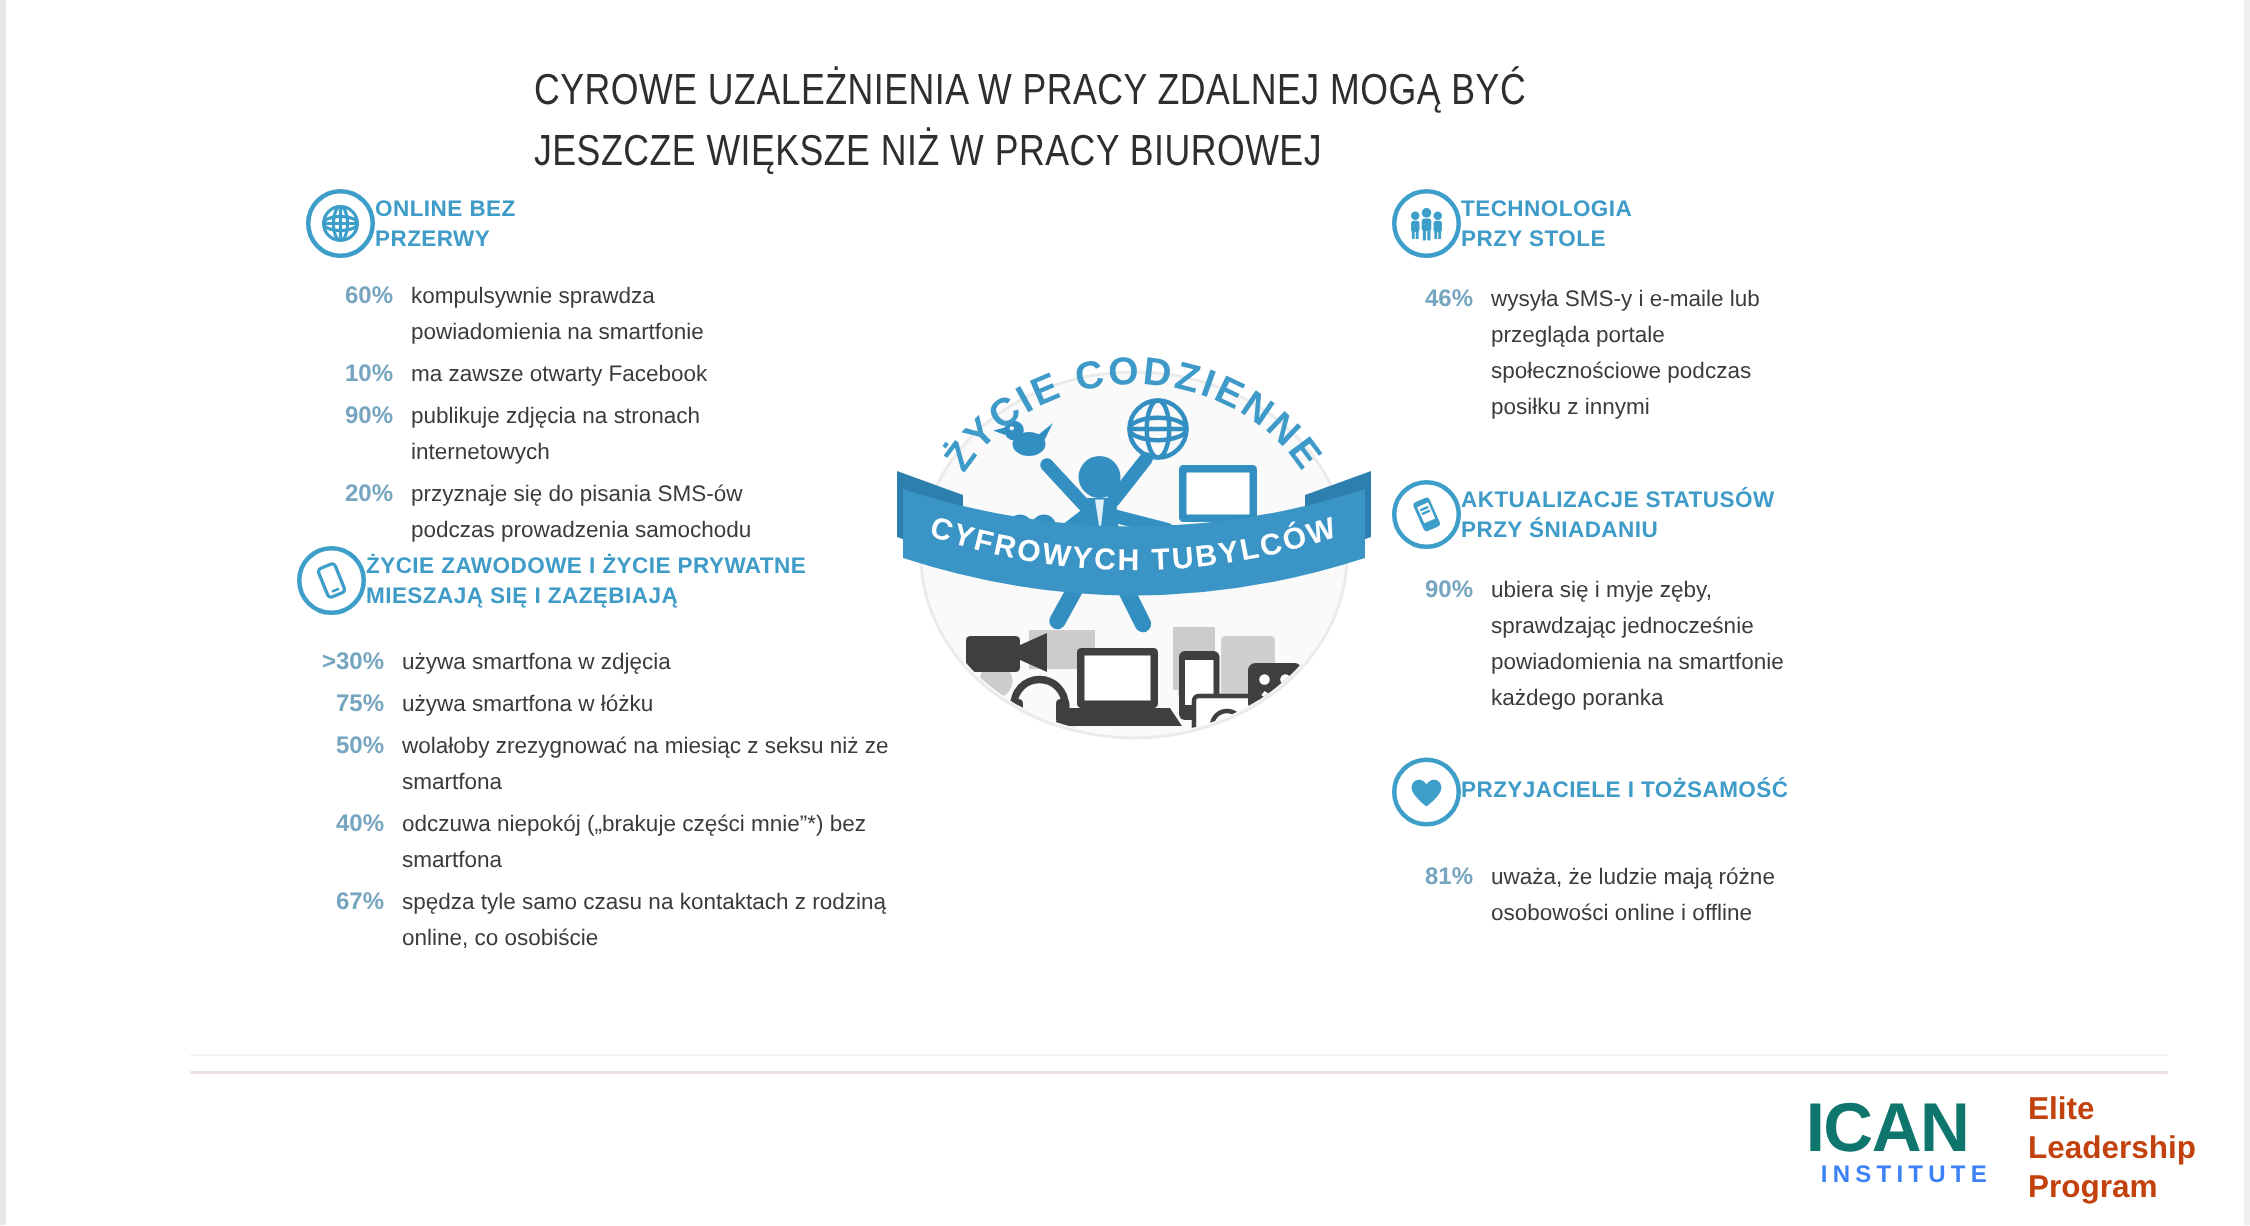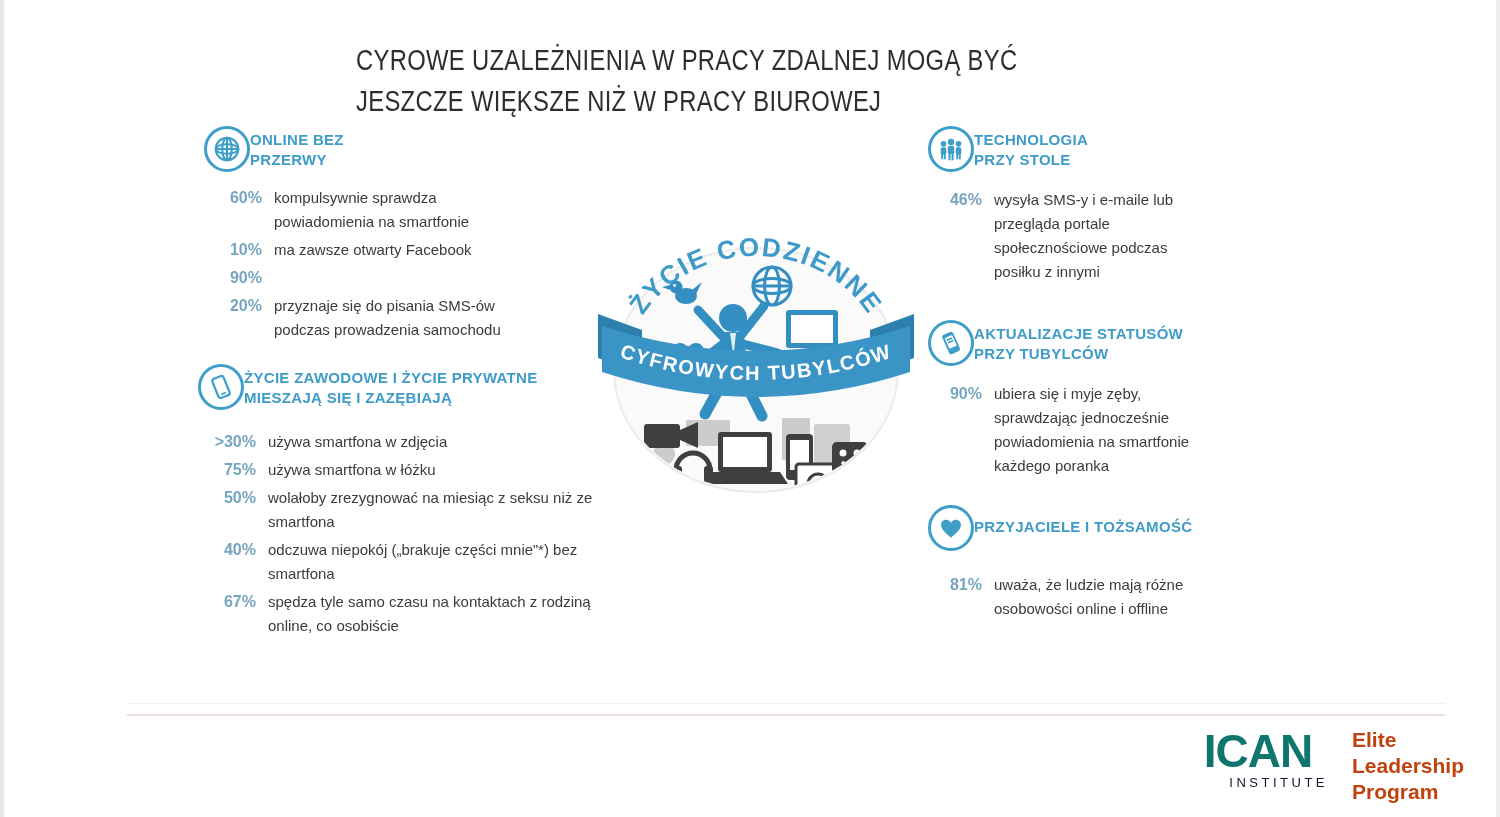--- a/index.html
+++ b/index.html
@@ -44,21 +44,21 @@
 
   .divider{position:absolute;left:127px;top:714px;width:1318px;height:2px;background:#ecdce4;}
   .divider-faint{position:absolute;left:127px;top:703px;width:1318px;height:1px;background:#f6eef2;}
 
   .ican{position:absolute;left:1188px;top:728px;width:140px;}
   .ican-name{
     font-size:46px;line-height:46px;font-weight:700;color:#0f766e;
     letter-spacing:-1px;text-align:center;
   }
   .ican-sub{
-    font-size:13px;font-weight:400;color:#0f172a;letter-spacing:3.5px;
+    font-size:16px;font-weight:700;color:#3b82f6;letter-spacing:3.5px;
     text-align:right;margin-top:1px;
   }
   .elite{
     position:absolute;left:1352px;top:727px;
     font-size:21px;font-weight:700;color:#c2410c;line-height:26px;white-space:pre-line;
   }
 </style>
 </head>
 <body>
 
@@ -90,20 +90,22 @@
         <div class="pct">60%</div>
         <div class="txt">kompulsywnie sprawdza
 powiadomienia na smartfonie</div>
       </div>
       <div class="item">
         <div class="pct">10%</div>
         <div class="txt">ma zawsze otwarty Facebook</div>
       </div>
       <div class="item">
         <div class="pct">90%</div>
+        <div class="txt">publikuje zdjęcia na stronach
+internetowych</div>
       </div>
       <div class="item">
         <div class="pct">20%</div>
         <div class="txt">przyznaje się do pisania SMS-ów
 podczas prowadzenia samochodu</div>
       </div>
     </div>
   </div>
 
   <div class="section" style="left:198px;top:364px;width:470px;">
@@ -184,21 +186,21 @@
         <svg width="30" height="30" viewBox="0 0 24 24">
           <g transform="rotate(-24 12 12)">
             <rect x="7.4" y="3.6" width="9.4" height="16.8" rx="2" fill="#3d9ec9"></rect>
             <rect x="9" y="6.4" width="6.4" height="9.4" fill="#ffffff"></rect>
             <rect x="9.9" y="8" width="4.6" height="1.3" fill="#3d9ec9"></rect>
             <rect x="9.9" y="10.2" width="4.6" height="1.3" fill="#3d9ec9"></rect>
           </g>
         </svg>
       </div>
       <div class="sec-heading">AKTUALIZACJE STATUSÓW
-PRZY TUBYLCÓW</div>
+PRZY ŚNIADANIU</div>
     </div>
     <div class="items mt16">
       <div class="item">
         <div class="pct">90%</div>
         <div class="txt">ubiera się i myje zęby,
 sprawdzając jednocześnie
 powiadomienia na smartfonie
 każdego poranka</div>
       </div>
     </div>

